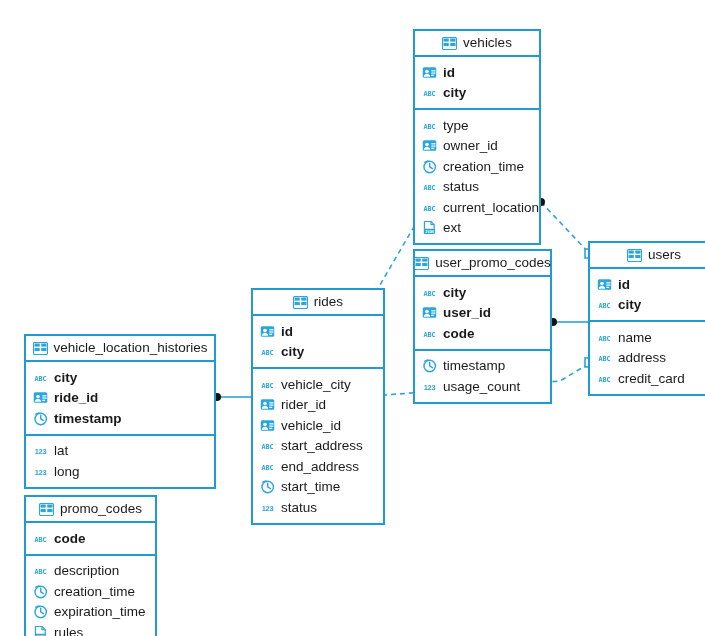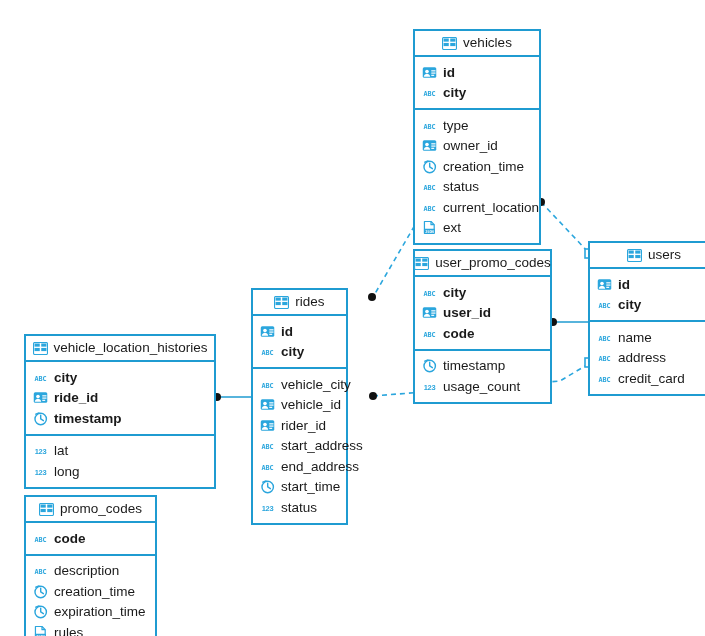--- a/index.html
+++ b/index.html
@@ -341,21 +341,21 @@
           <div class="field-row">
             <span>
               <svg class="ficon" viewBox="0 0 16 16">
                 <text x="8" y="11.4" font-family="DejaVu Sans Mono, monospace" font-size="7.3" font-weight="bold" fill="#2ba6dd" text-anchor="middle" letter-spacing="-0.2">ABC</text>
               </svg>
             </span>
             <span class="field-label">credit_card</span>
           </div>
         </div>
       </div>
-      <div class="table-node" style="left: 251px; top: 288px; width: 97px;">
+      <div class="table-node" style="left: 251px; top: 288px; width: 134px;">
         <div class="table-header">
           <span>
             <svg class="hicon" viewBox="0 0 16 14">
               <rect x="0.5" y="0.5" width="15" height="13" rx="1.5" fill="#ffffff" stroke="#2ba6dd" stroke-width="1.2"></rect>
               <rect x="1.6" y="1.6" width="5.6" height="3.4" fill="#2ba6dd"></rect>
               <rect x="8.8" y="1.6" width="5.6" height="3.4" fill="#2ba6dd"></rect>
               <rect x="1.6" y="6.4" width="5.6" height="3.4" fill="#2ba6dd"></rect>
               <rect x="8.8" y="6.4" width="5.6" height="3.4" fill="#2ba6dd"></rect>
             </svg>
           </span>
@@ -397,34 +397,34 @@
             <span>
               <svg class="ficon" viewBox="0 0 16 16">
                 <rect x="0.8" y="2.4" width="14.4" height="11.2" rx="1.6" fill="#2ba6dd"></rect>
                 <circle cx="5.3" cy="6.9" r="1.95" fill="#ffffff"></circle>
                 <path d="M1.9 12.5c0.35-2.1 1.9-3.1 3.4-3.1s3.05 1 3.4 3.1z" fill="#ffffff"></path>
                 <rect x="9.9" y="5.6" width="4.5" height="1.25" fill="#ffffff"></rect>
                 <rect x="9.9" y="8.0" width="4.5" height="1.25" fill="#ffffff"></rect>
                 <rect x="9.9" y="10.4" width="3.1" height="1.25" fill="#ffffff"></rect>
               </svg>
             </span>
+            <span class="field-label">rider_id</span>
+          </div>
+          <div class="field-row">
+            <span>
+              <svg class="ficon" viewBox="0 0 16 16">
+                <rect x="0.8" y="2.4" width="14.4" height="11.2" rx="1.6" fill="#2ba6dd"></rect>
+                <circle cx="5.3" cy="6.9" r="1.95" fill="#ffffff"></circle>
+                <path d="M1.9 12.5c0.35-2.1 1.9-3.1 3.4-3.1s3.05 1 3.4 3.1z" fill="#ffffff"></path>
+                <rect x="9.9" y="5.6" width="4.5" height="1.25" fill="#ffffff"></rect>
+                <rect x="9.9" y="8.0" width="4.5" height="1.25" fill="#ffffff"></rect>
+                <rect x="9.9" y="10.4" width="3.1" height="1.25" fill="#ffffff"></rect>
+              </svg>
+            </span>
             <span class="field-label">vehicle_id</span>
-          </div>
-          <div class="field-row">
-            <span>
-              <svg class="ficon" viewBox="0 0 16 16">
-                <rect x="0.8" y="2.4" width="14.4" height="11.2" rx="1.6" fill="#2ba6dd"></rect>
-                <circle cx="5.3" cy="6.9" r="1.95" fill="#ffffff"></circle>
-                <path d="M1.9 12.5c0.35-2.1 1.9-3.1 3.4-3.1s3.05 1 3.4 3.1z" fill="#ffffff"></path>
-                <rect x="9.9" y="5.6" width="4.5" height="1.25" fill="#ffffff"></rect>
-                <rect x="9.9" y="8.0" width="4.5" height="1.25" fill="#ffffff"></rect>
-                <rect x="9.9" y="10.4" width="3.1" height="1.25" fill="#ffffff"></rect>
-              </svg>
-            </span>
-            <span class="field-label">rider_id</span>
           </div>
           <div class="field-row">
             <span>
               <svg class="ficon" viewBox="0 0 16 16">
                 <text x="8" y="11.4" font-family="DejaVu Sans Mono, monospace" font-size="7.3" font-weight="bold" fill="#2ba6dd" text-anchor="middle" letter-spacing="-0.2">ABC</text>
               </svg>
             </span>
             <span class="field-label">start_address</span>
           </div>
           <div class="field-row">

